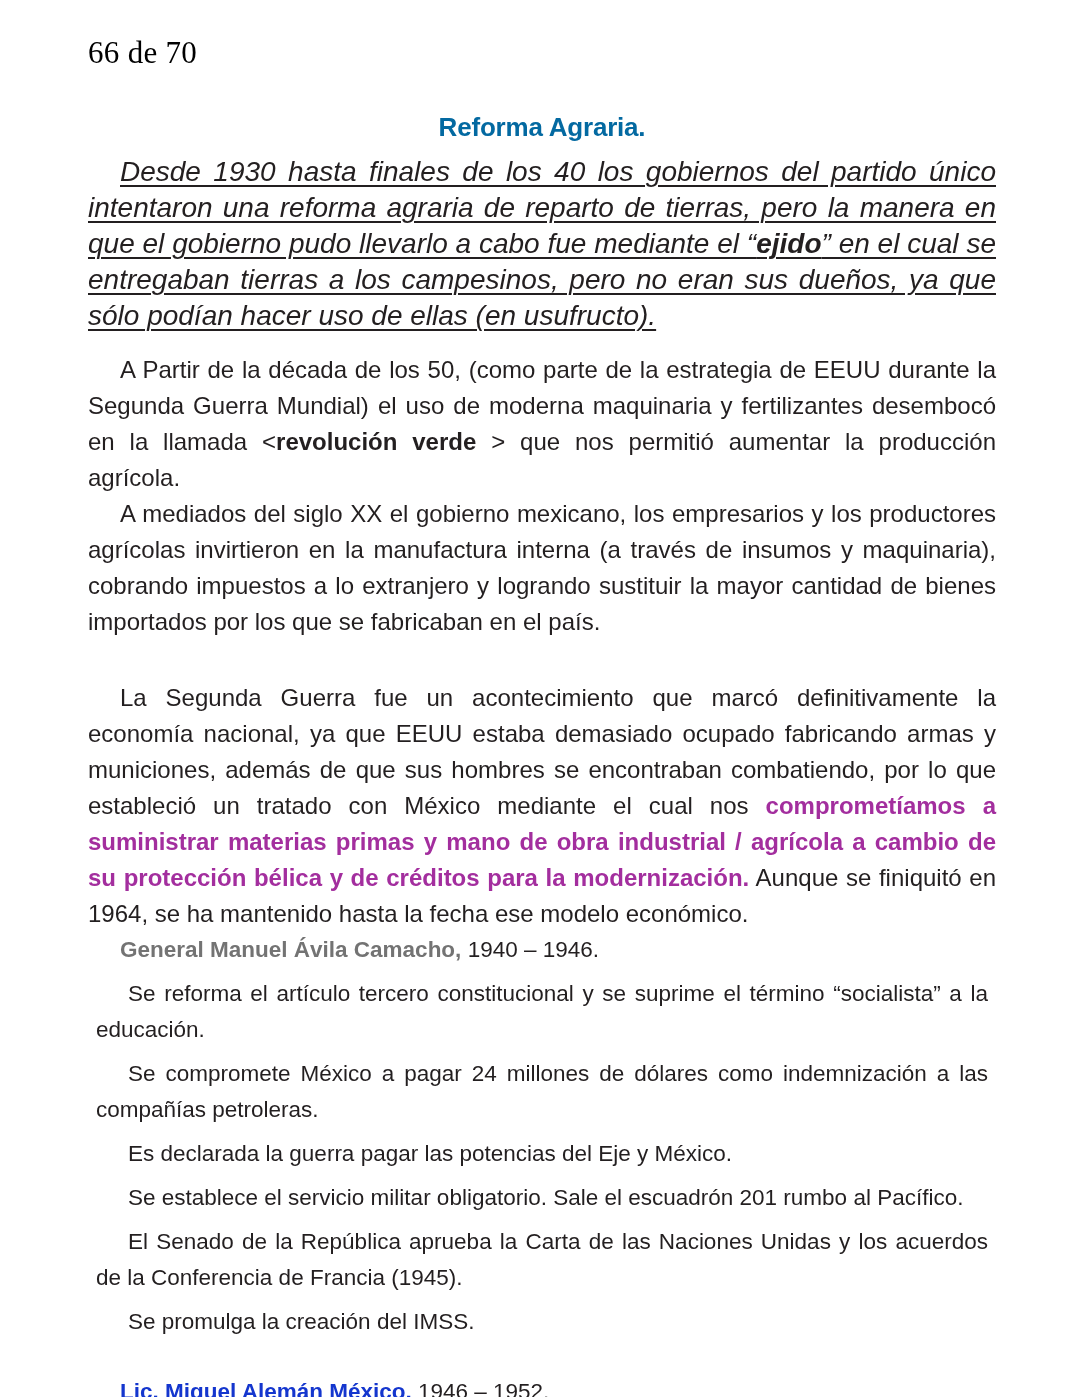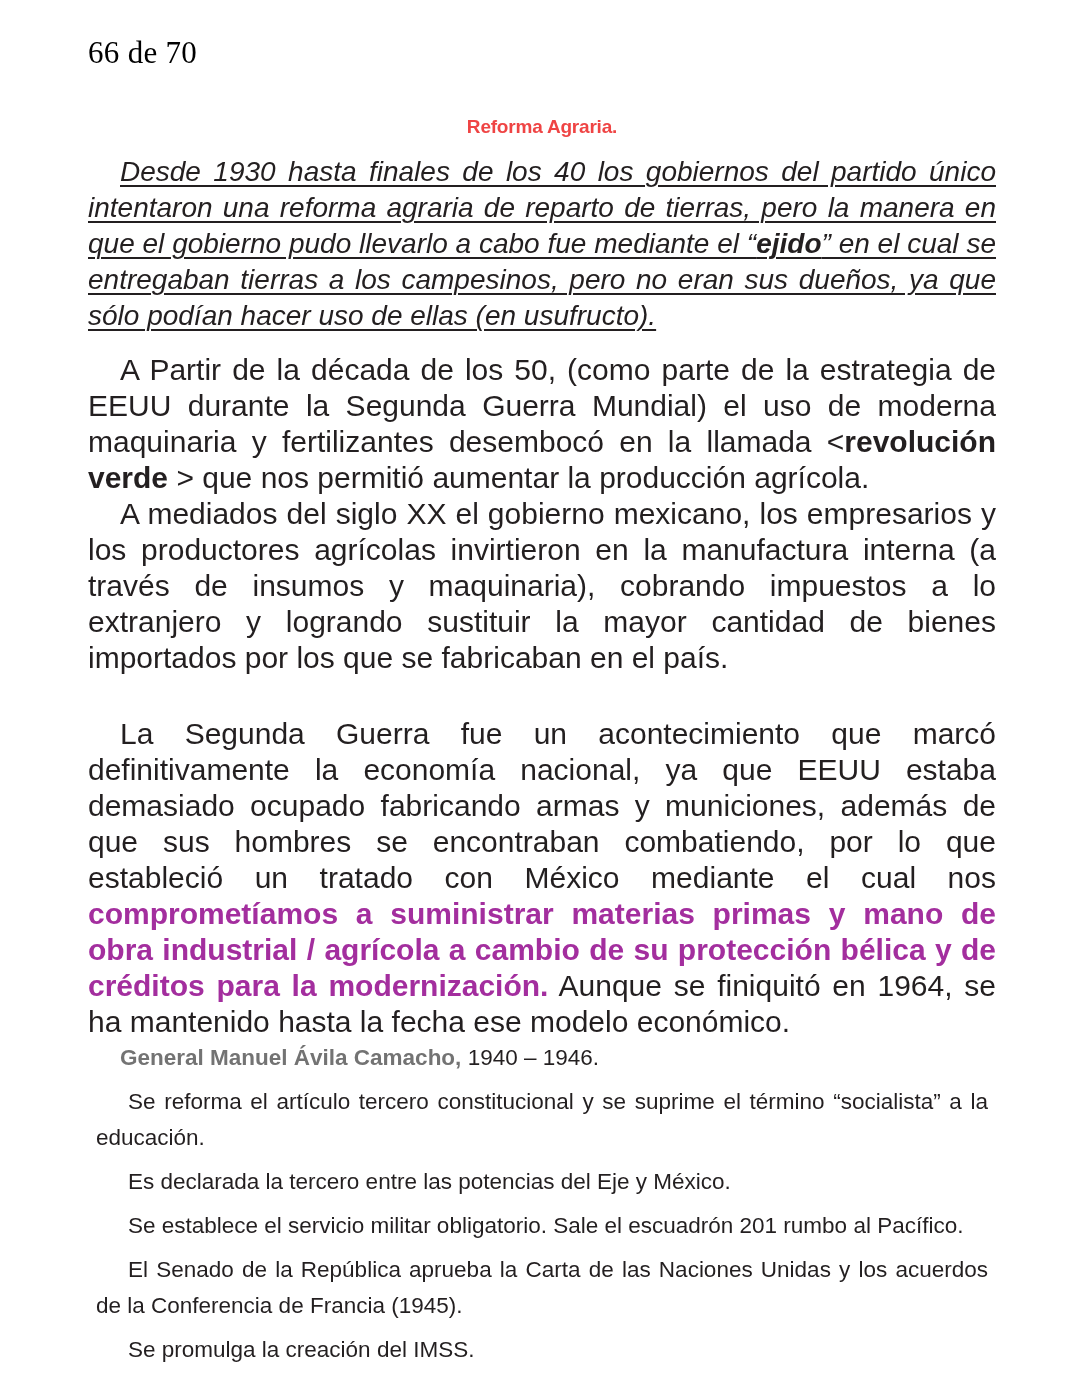--- a/index.html
+++ b/index.html
@@ -33,44 +33,44 @@
   .content {
     position: absolute;
     left: 88px;
     top: 110px;
     width: 908px;
   }
 
   h1.doc-title {
     margin: 0 0 10px 0;
     font-family: "Liberation Sans", sans-serif;
-    font-size: 19px;
+    font-size: 26px;
     line-height: 34px;
     font-weight: bold;
     text-align: center;
-    color: #ef4444;
+    color: #0369a1;
     letter-spacing: -0.2px;
   }
 
   h2.section-title {
     margin: 0;
     padding: 0;
     font-family: "Liberation Sans", sans-serif;
     font-size: 28.5px;
     line-height: 38px;
     font-weight: bold;
     text-align: center;
     color: #000000;
     letter-spacing: -0.3px;
   }
 
   p.body-par {
     margin: 0;
     padding: 0;
-    font-size: 30px;
+    font-size: 24px;
     line-height: 36px;
     text-align: justify;
     text-justify: inter-word;
     text-indent: 32px;
     color: #231f20;
   }
   p.body-par:last-child { }
 
   
   p.intro-par {
@@ -153,21 +153,22 @@
 
     <p class="body-par">
       <span>La Segunda Guerra fue un acontecimiento que marcó definitivamente la economía nacional, ya que EEUU estaba demasiado ocupado fabricando armas y municiones, además de que sus hombres se encontraban combatiendo, por lo que estableció un tratado con México mediante el cual nos </span><b class="hl-purple" style="color: rgb(163, 46, 158);">comprometíamos a suministrar materias primas y mano de obra industrial / agrícola a cambio de su protección bélica y de créditos para la modernización.</b><span> Aunque se finiquitó en 1964, se ha mantenido hasta la fecha ese modelo económico.</span>
     </p>
 
     <p class="name-head">
       <span class="nm" style="color: #737373;">General Manuel Ávila Camacho,</span><span> 1940 – 1946.</span>
     </p>
     <div class="line-list">
       <p class="line-item">Se reforma el artículo tercero constitucional y se suprime el término “socialista” a la educación.</p>
-      <p class="line-item">Es declarada la tercero entre las potencias del Eje y México.</p>
+      <p class="line-item">Se compromete México a pagar 24 millones de dólares como indemnización a las compañías petroleras.</p>
+      <p class="line-item">Es declarada la guerra pagar las potencias del Eje y México.</p>
       <p class="line-item">Se establece el servicio militar obligatorio. Sale el escuadrón 201 rumbo al Pacífico.</p>
       <p class="line-item">El Senado de la República aprueba la Carta de las Naciones Unidas y los acuerdos de la Conferencia de Francia (1945).</p>
       <p class="line-item">Se promulga la creación del IMSS.</p>
     </div>
 
     <div class="spacer-md"></div>
 
     <p class="name-head">
       <span class="nm" style="color: rgb(20, 54, 206);">Lic. Miguel Alemán México,</span><span> 1946 – 1952.</span>
     </p>

